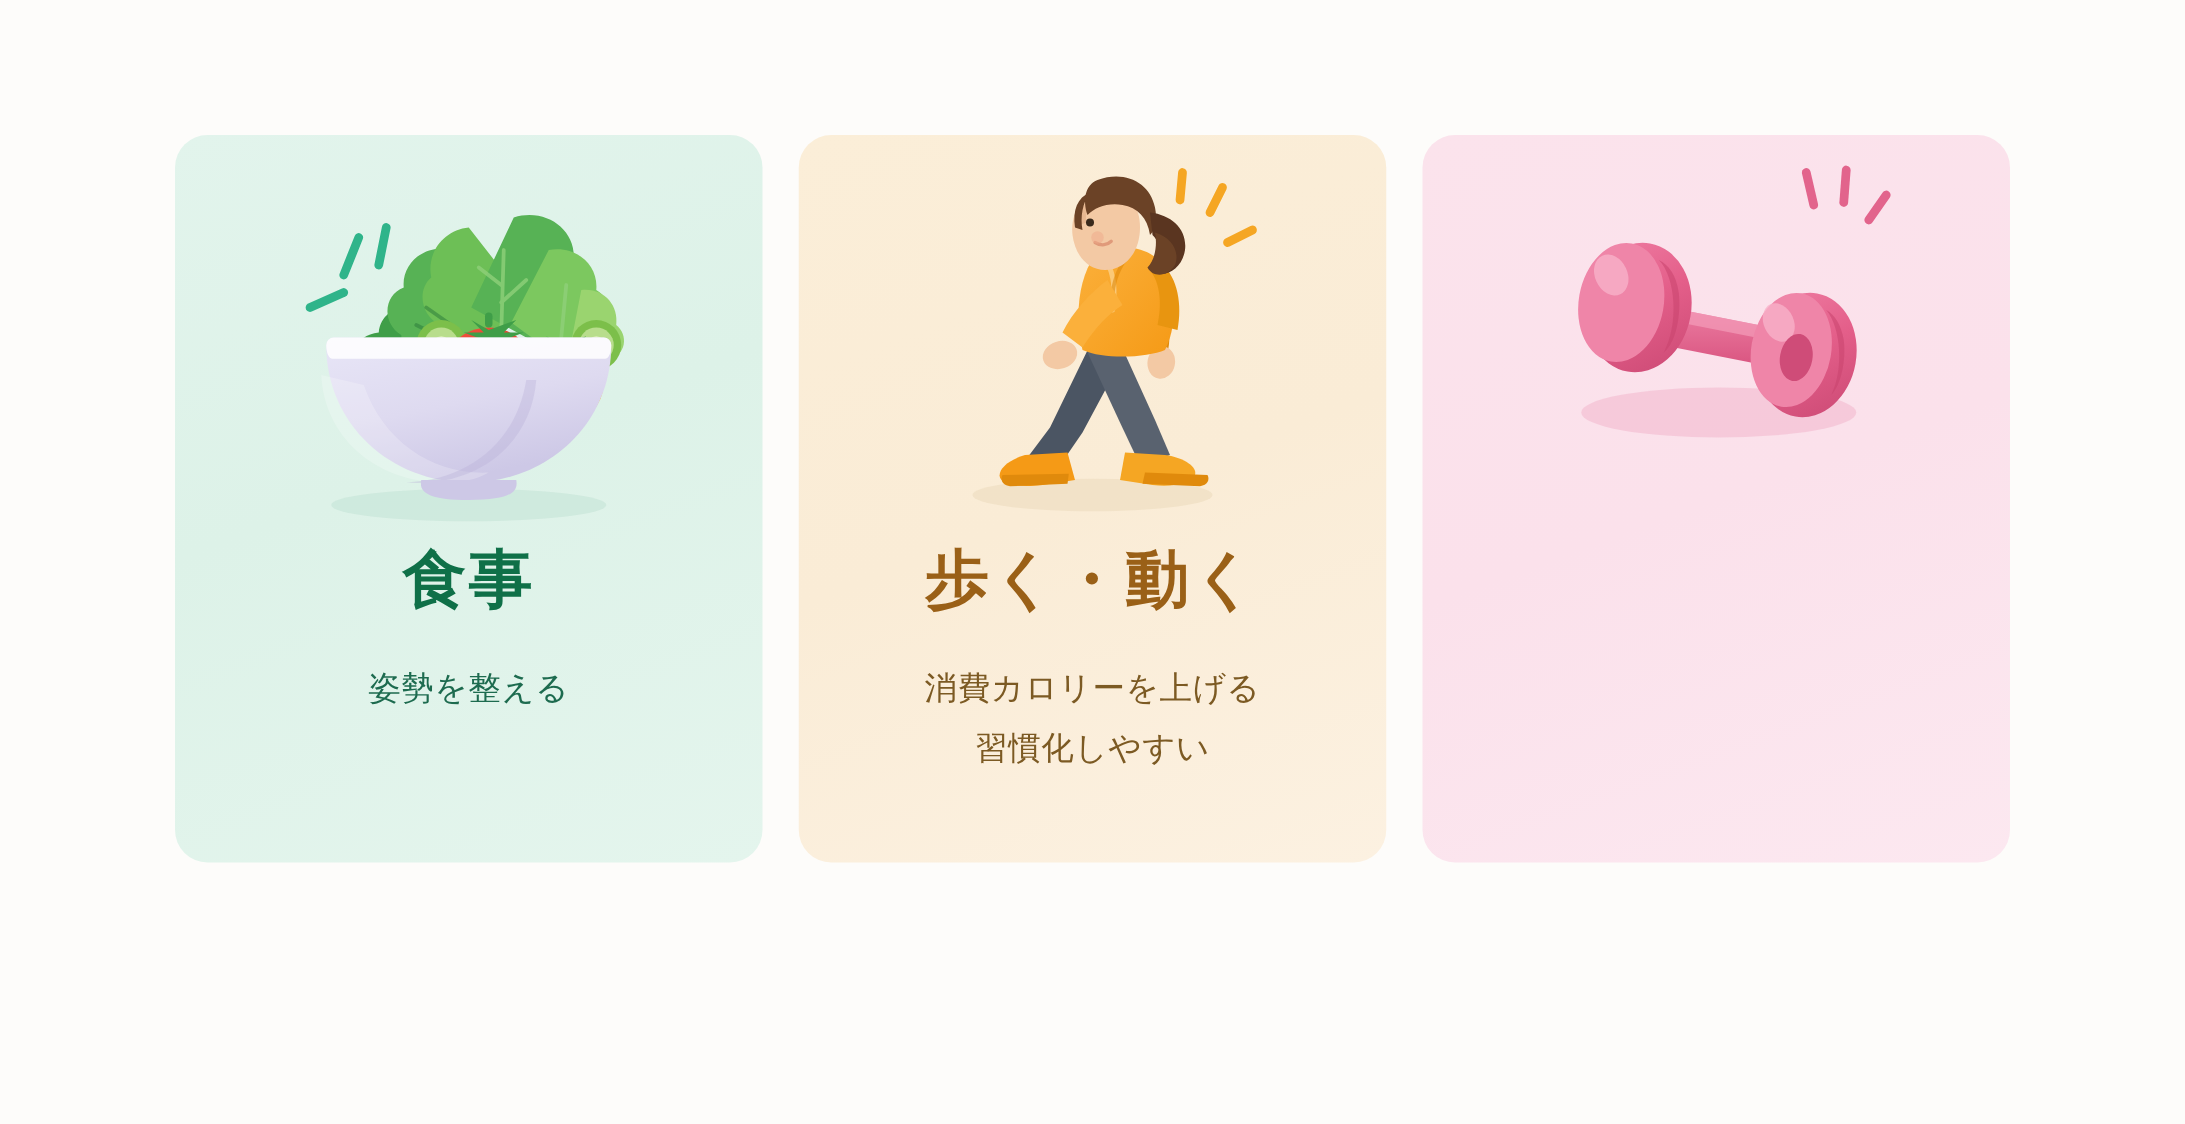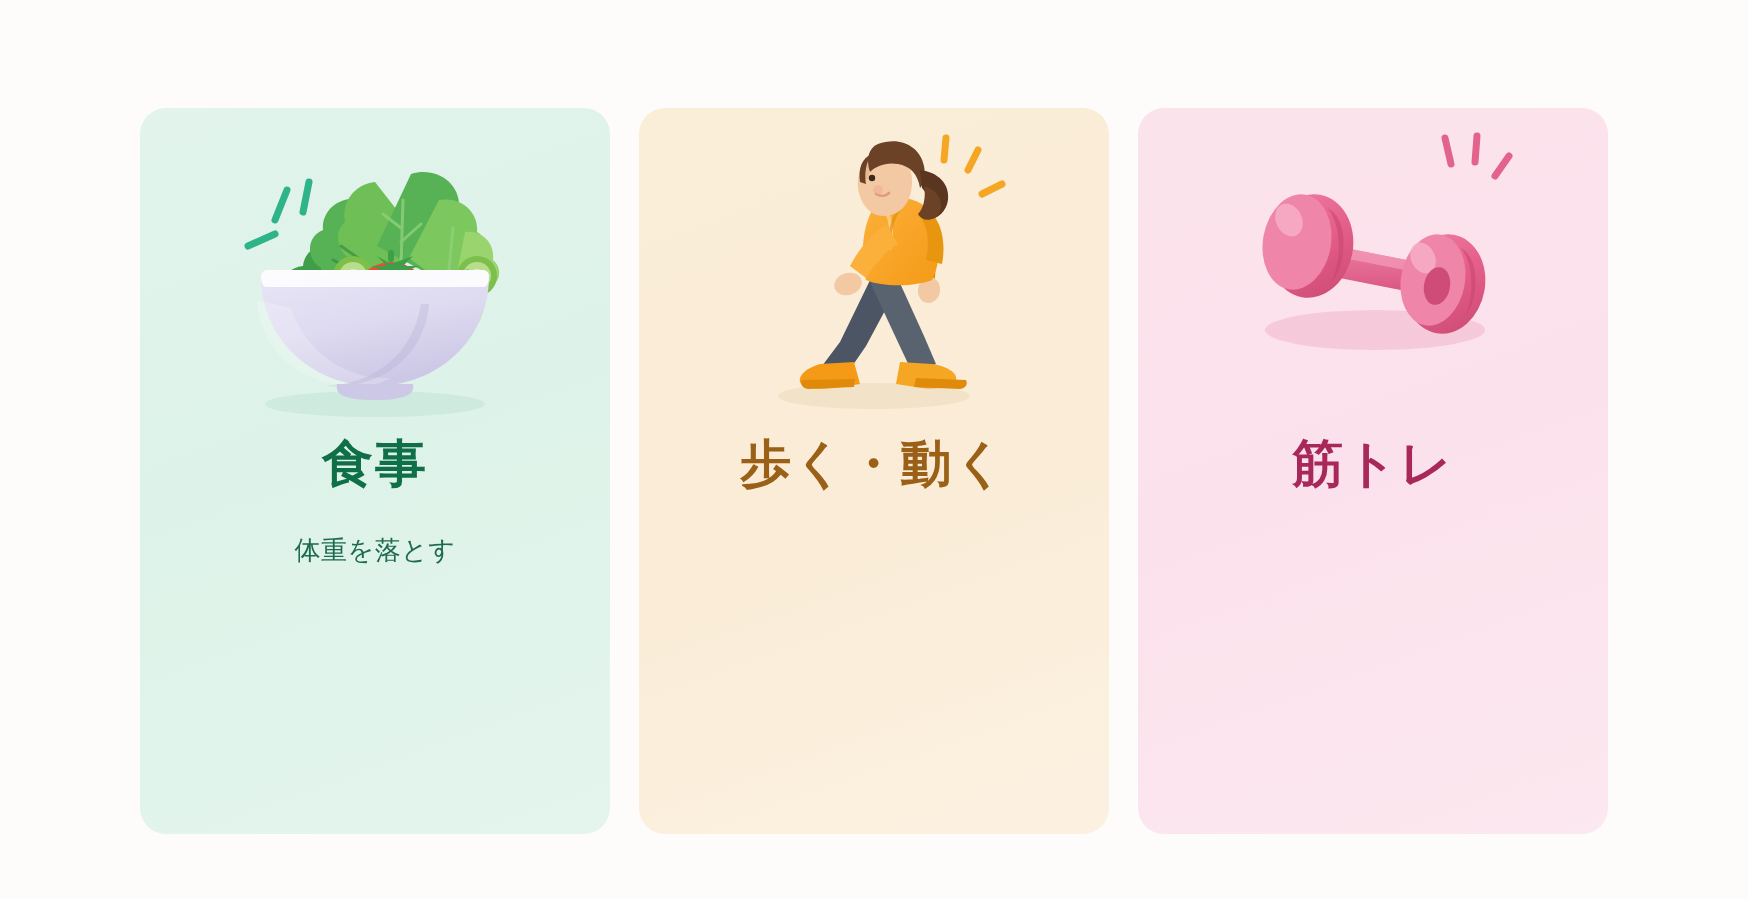--- a/index.html
+++ b/index.html
@@ -23,21 +23,21 @@
     justify-content: center;
     gap: 29px;
     padding-top: 108px;
     box-sizing: border-box;
     background: #fdfcfa;
   }
 
   .card {
     position: relative;
     width: 470px;
-    height: 726px;
+    height: 582px;
     border-radius: 26px;
     overflow: hidden;
     display: flex;
     flex-direction: column;
     align-items: center;
     box-sizing: border-box;
   }
 
   .card-meal {
     background: linear-gradient(160deg, #e2f4ec 0%, #ddf2e8 45%, #e4f5ed 100%);
@@ -176,21 +176,21 @@
           <path d="M42 162 h216 a6 6 0 0 1 6 6 c0 64 -52 110 -114 110 S36 232 36 168 a6 6 0 0 1 6 -6 z" fill="url(#bowlG)"></path>
           <path d="M42 162 h216 a6 6 0 0 1 6 6 c0 6 -2 11 -5 11 H41 c-3 0 -5 -5 -5 -11 a6 6 0 0 1 6 -6 z" fill="#ffffff" opacity="0.85"></path>
           <path d="M66 200 c16 46 56 72 100 70 c-10 6 -22 8 -36 8 c-56 0 -96 -38 -98 -86 z" fill="#ffffff" opacity="0.22"></path>
           <path d="M196 196 c-8 50 -46 80 -96 82 c56 4 100 -30 104 -82 z" fill="#b6aed6" opacity="0.35"></path>
           <path d="M112 276 h76 c2 10 -6 16 -38 16 s-40 -6 -38 -16 z" fill="#cdc8e6"></path>
         </g>
       </svg>
     </div>
     <h2 class="card-title">食事</h2>
     <div class="card-desc">
-      <span class="line">体重を落とす</span>
+      <span class="line">姿勢を整える</span>
     </div>
   </div>
 
   <div class="card card-walk">
     <div class="illus">
       <svg width="300" height="330" viewBox="0 0 300 330" xmlns="http://www.w3.org/2000/svg" aria-hidden="true">
         <defs>
           <linearGradient id="hoodG" x1="0" y1="0" x2="1" y2="1">
             <stop offset="0%" stop-color="#fbb03b"></stop>
             <stop offset="100%" stop-color="#f59a16"></stop>
@@ -244,20 +244,24 @@
           <path d="M196 62 c18 2 30 14 28 30 c-2 14 -14 22 -24 18 c6 -10 6 -22 -2 -30 z" fill="#5a3520"></path>
           <path d="M200 78 c14 4 20 16 16 26 c-6 10 -18 10 -22 2 c6 -6 8 -18 6 -28 z" fill="#6b4226"></path>
 
           <circle cx="148" cy="70" r="3.2" fill="#3a2a1c"></circle>
           <path d="M152 86 c5 3 10 2 13 -1" stroke="#e09a7a" stroke-width="2.6" fill="none" stroke-linecap="round"></path>
           <circle cx="154" cy="82" r="5" fill="#f0a98a" opacity="0.5"></circle>
         </g>
       </svg>
     </div>
     <h2 class="card-title">歩く・動く</h2>
+    <div class="card-desc">
+      <span class="line">消費カロリーを上げる</span>
+      <span class="line">習慣化しやすい</span>
+    </div>
   </div>
 
   <div class="card card-strength">
     <div class="illus">
       <svg width="300" height="330" viewBox="0 0 300 330" xmlns="http://www.w3.org/2000/svg" aria-hidden="true">
         <defs>
           <linearGradient id="plateG" x1="0" y1="0" x2="0.6" y2="1">
             <stop offset="0%" stop-color="#ef7fa4"></stop>
             <stop offset="55%" stop-color="#e45f8a"></stop>
             <stop offset="100%" stop-color="#d24f7a"></stop>
@@ -290,18 +294,17 @@
 
         <g>
           <ellipse cx="222" cy="176" rx="40" ry="50" fill="url(#plateG)" transform="rotate(10 222 176)"></ellipse>
           <ellipse cx="210" cy="172" rx="32" ry="46" fill="#ef85a8" transform="rotate(10 210 172)"></ellipse>
           <ellipse cx="200" cy="150" rx="12" ry="16" fill="#f8b0c8" opacity="0.8" transform="rotate(-25 200 150)"></ellipse>
           <ellipse cx="214" cy="178" rx="13" ry="19" fill="#cf4c78" transform="rotate(10 214 178)"></ellipse>
           <path d="M238 140 c12 14 14 48 4 68 c8 -8 12 -28 10 -44 c-2 -12 -7 -20 -14 -24 z" fill="#c8436e" opacity="0.55"></path>
         </g>
       </svg>
     </div>
-    <h2 class="card-title">筋トレ</h2>
     <div class="card-desc">
     </div>
   </div>
 
 </div>
 
 </body></html>

